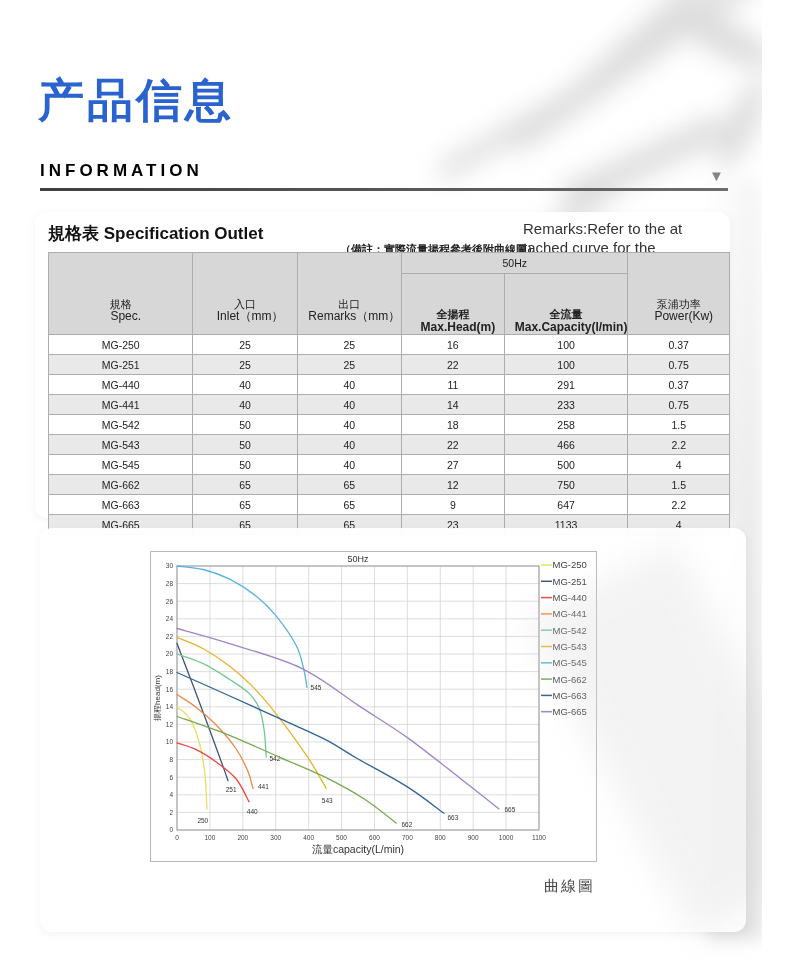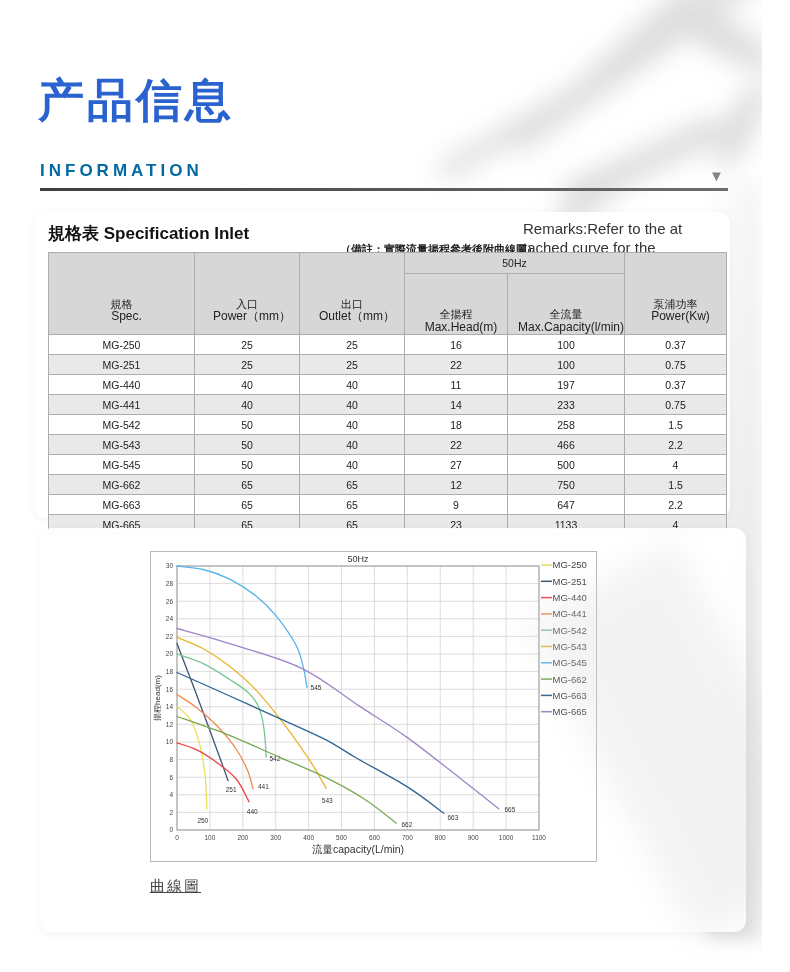--- a/index.html
+++ b/index.html
@@ -15,47 +15,47 @@
   .lb3{width:300px;height:16px;top:40px;left:170px;transform:rotate(-42deg);}
   .lb4{width:180px;height:26px;top:200px;left:190px;transform:rotate(-25deg);}
   .lb5{width:210px;height:14px;top:250px;left:120px;transform:rotate(-38deg);}
   .lb6{width:120px;height:34px;top:70px;left:300px;transform:rotate(28deg);border-radius:50%;}
   .lb7{width:100px;height:28px;top:160px;left:330px;transform:rotate(-65deg);border-radius:50%;}
   .right-band{top:180px;right:0;width:55px;height:760px;background:linear-gradient(100deg,rgba(220,220,220,0) 0%,rgba(214,214,214,.7) 80%);filter:blur(8px);z-index:0;}
   .card-swish{top:560px;left:600px;width:170px;height:360px;background:#d9d9d9;opacity:.30;filter:blur(16px);transform:rotate(-28deg);z-index:3;}
 
   
   .page-title{position:absolute;left:38px;top:70px;font-size:46px;font-weight:800;color:#2a63cf;letter-spacing:3px;z-index:2;}
-  .info-label{position:absolute;left:40px;top:161px;font-size:17px;font-weight:600;color:#0369a1;letter-spacing:4px;z-index:2;}
+  .info-label{position:absolute;left:40px;top:161px;font-size:17px;font-weight:600;color:#000000;letter-spacing:4px;z-index:2;}
   .rule{position:absolute;left:40px;top:188px;width:688px;height:3px;background:linear-gradient(to right,#3f3f3f,#6d6d6d);z-index:2;}
   .tri{position:absolute;left:709px;top:168px;font-size:15px;color:#848484;z-index:2;line-height:1;}
 
   
   .card{position:absolute;background:rgba(255,255,255,.95);border-radius:12px;box-shadow:0 2px 10px rgba(0,0,0,.05);z-index:1;}
   .table-card{left:35px;top:212px;width:695px;height:306px;}
   .chart-card{left:40px;top:528px;width:706px;height:404px;}
 
   
   .spec-title{position:absolute;left:13px;top:10px;font-size:17px;font-weight:bold;color:#111;}
   .spec-note{position:absolute;left:305px;top:30px;font-size:11px;font-weight:bold;color:#222;}
   .remarks{position:absolute;left:488px;top:8px;width:200px;font-size:15px;color:#333;line-height:1.25;}
 
   table.spec{position:absolute;left:13px;top:40px;border-collapse:collapse;table-layout:fixed;font-size:10.5px;color:#222;}
   table.spec th,table.spec td{border:1px solid #adadad;text-align:center;padding:0;}
   table.spec thead th{background:#d7d7d7;font-weight:normal;}
   table.spec .h1 th{height:20px;font-size:10.5px;}
-  table.spec .h2 th{height:30px;}
+  table.spec .h2 th{height:30px;font-weight:bold;}
   table.spec .cjk{display:block;font-size:11px;line-height:1.15;margin-top:34px;}
   table.spec .en{display:block;font-size:12px;line-height:1.15;padding-left:10px;}
   table.spec tbody td{height:19px;background:#fff;}
   table.spec tbody tr:nth-child(even) td{background:#e9e9e9;}
 
   
   .chart-panel{position:absolute;left:110px;top:23px;width:445px;height:309px;border:1px solid #b8b8b8;background:#fff;}
-  .chart-caption{position:absolute;left:110px;top:349px;width:445px;text-align:left;font-size:15px;color:#444;letter-spacing:2px;text-decoration:underline;}
+  .chart-caption{position:absolute;left:110px;top:349px;width:445px;text-align:right;font-size:15px;color:#444;letter-spacing:2px;}
   svg text{font-family:"Liberation Sans","DejaVu Sans",sans-serif;}
 </style>
 </head>
 <body>
 
 <div class="page">
 
   <div class="decor leaf-wrap">
     <div class="leaf-bar lb1"></div>
       <div class="leaf-bar lb2"></div>
@@ -67,21 +67,21 @@
   </div>
   <div class="decor right-band"></div>
   <div class="decor card-swish"></div>
 
   <div class="page-title">产品信息</div>
   <div class="info-label">INFORMATION</div>
   <div class="rule"></div>
   <div class="tri">▼</div>
 
   <div class="card table-card">
-    <div class="spec-title">規格表 Specification Inlet</div>
+    <div class="spec-title">規格表 Specification Outlet</div>
     <div class="spec-note">（備註；實際流量揚程參考後附曲線圖）</div>
     <div class="remarks">
       <div>Remarks:Refer to the at tached curve for the</div>
       <div>actual working flow and head</div>
     </div>
 
     <table class="spec">
       <colgroup>
         <col style="width:146px">
           <col style="width:105px">
@@ -91,25 +91,25 @@
           <col style="width:102px">
       </colgroup>
       <thead>
         <tr class="h1">
           <th rowspan="2">
             <span class="cjk">規格</span>
             <span class="en">Spec.</span>
           </th>
           <th rowspan="2">
             <span class="cjk">入口</span>
-            <span class="en">Power（mm）</span>
+            <span class="en">Inlet（mm）</span>
           </th>
           <th rowspan="2">
             <span class="cjk">出口</span>
-            <span class="en">Outlet（mm）</span>
+            <span class="en">Remarks（mm）</span>
           </th>
           <th colspan="2">50Hz</th>
           <th rowspan="2">
             <span class="cjk">泵浦功率</span>
             <span class="en">Power(Kw)</span>
           </th>
         </tr>
         <tr class="h2">
           <th>
             <span class="cjk">全揚程</span>
@@ -136,21 +136,21 @@
             <td>25</td>
             <td>22</td>
             <td>100</td>
             <td>0.75</td>
           </tr>
           <tr>
             <td>MG-440</td>
             <td>40</td>
             <td>40</td>
             <td>11</td>
-            <td>197</td>
+            <td>291</td>
             <td>0.37</td>
           </tr>
           <tr>
             <td>MG-441</td>
             <td>40</td>
             <td>40</td>
             <td>14</td>
             <td>233</td>
             <td>0.75</td>
           </tr>

